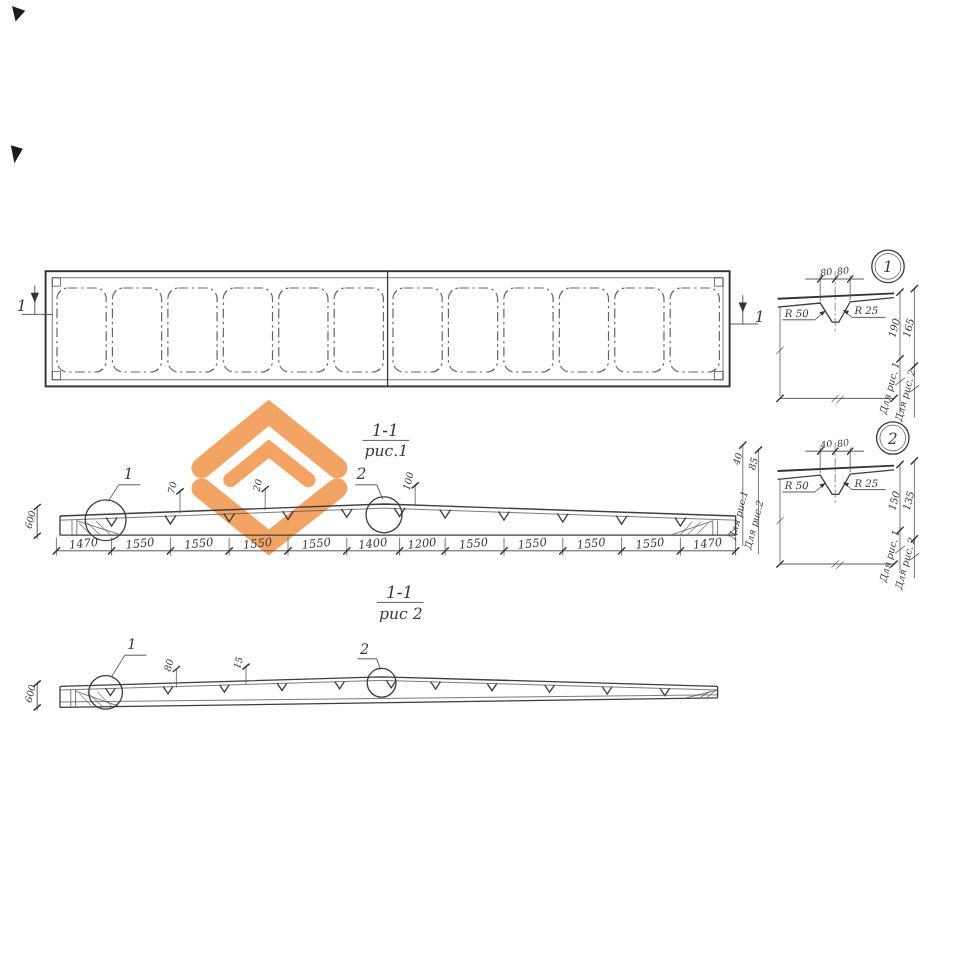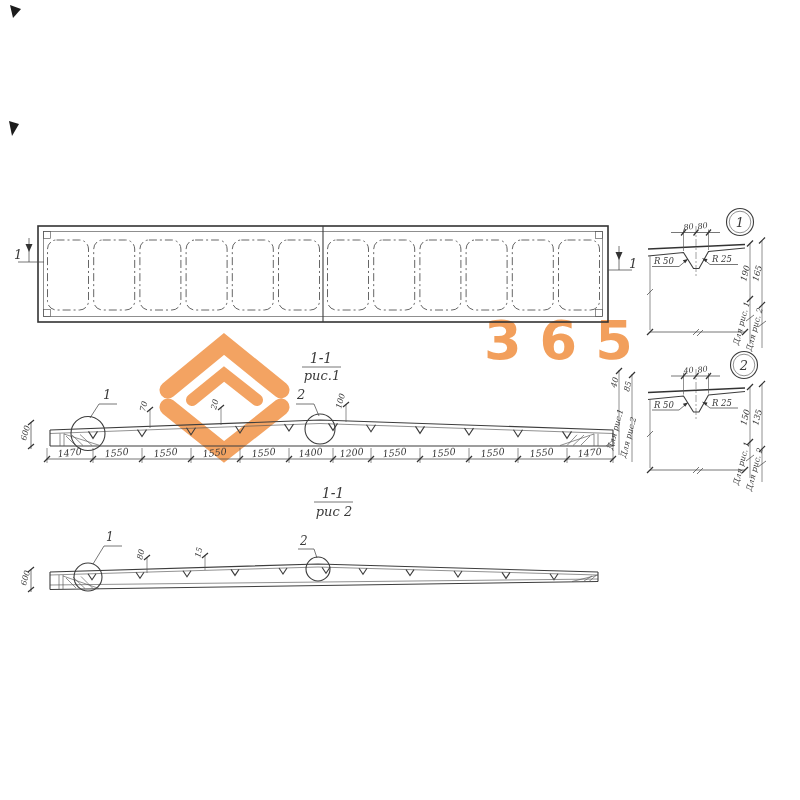--- a/index.html
+++ b/index.html
@@ -21,21 +21,20 @@
   .tick{stroke:#333;stroke-width:1.2;fill:none;}
   .dash{stroke:#666;stroke-width:1;fill:none;stroke-dasharray:8 3 2 3;}
   .cdash{stroke:#555;stroke-width:0.55;fill:none;stroke-dasharray:7 2 2 2;}
   .arrow{fill:#333;stroke:none;}
 </style>
 </head>
 <body>
 
 <div class="page">
 
-  <div class="wm wm-num">365</div>
   <svg class="wm" style="left:0;top:0" width="800" height="800">
     <g stroke="rgba(240,143,63,0.82)" fill="none" stroke-linecap="round">
       <path d="M168,390 L224,344 L281,390" stroke-width="17"></path>
       <path d="M192,400 L224,374 L257,400" stroke-width="12"></path>
       <path d="M168,407 L224,452 L281,407" stroke-width="17"></path>
     </g>
   </svg>
 
   <svg class="drawing" width="800" height="800" viewBox="0 0 800 800">
 

